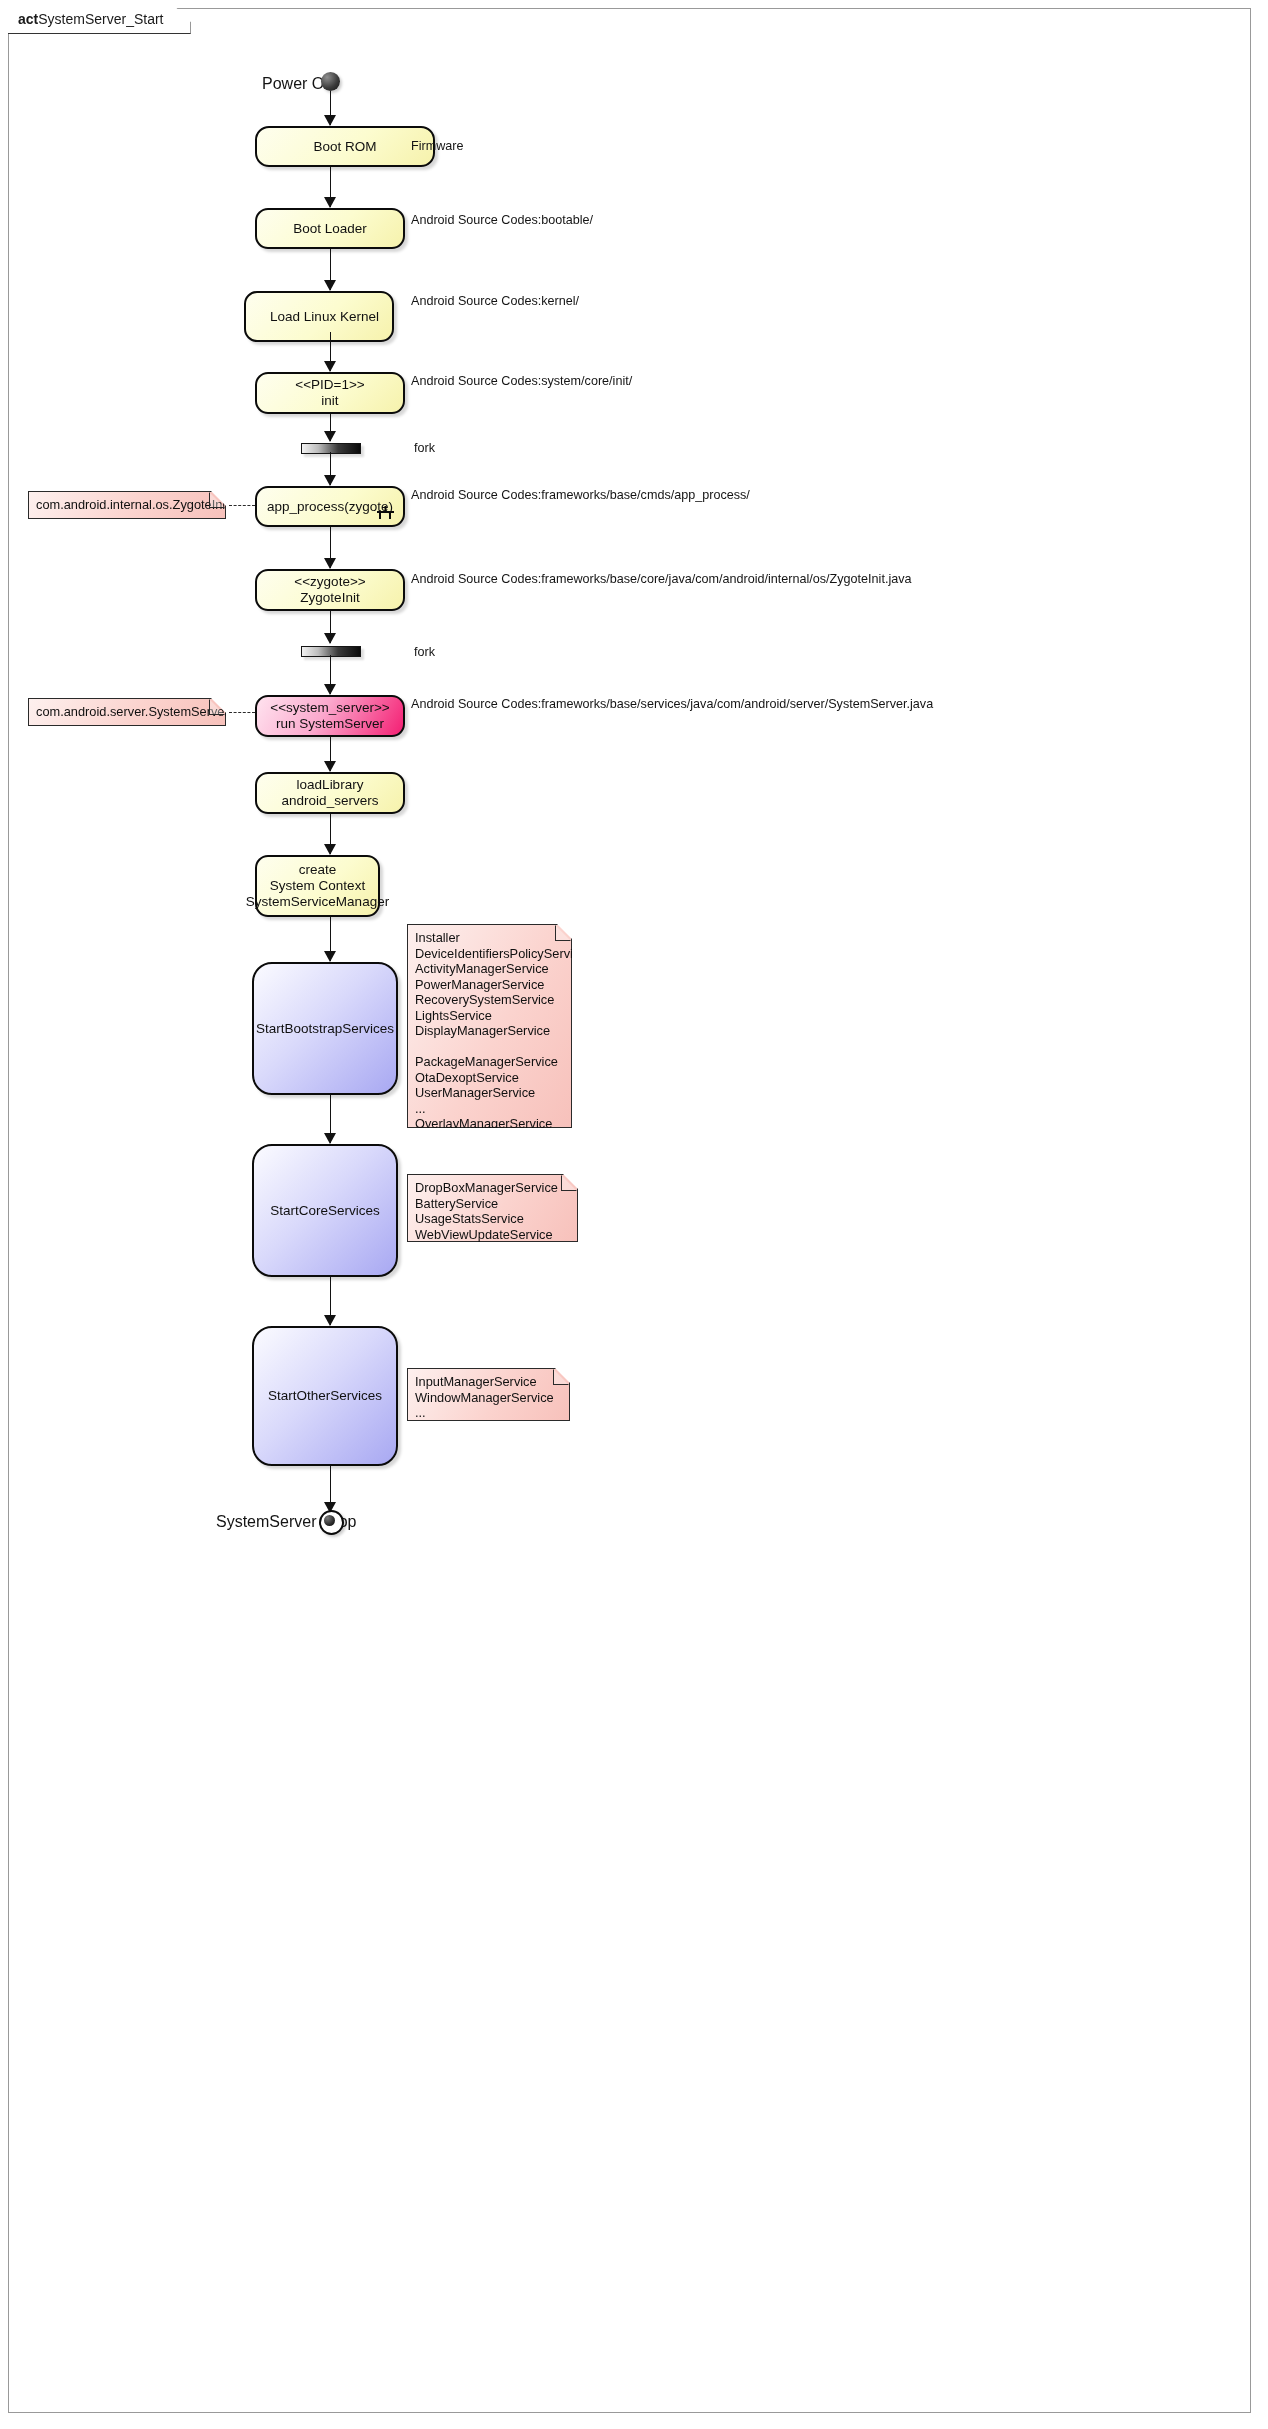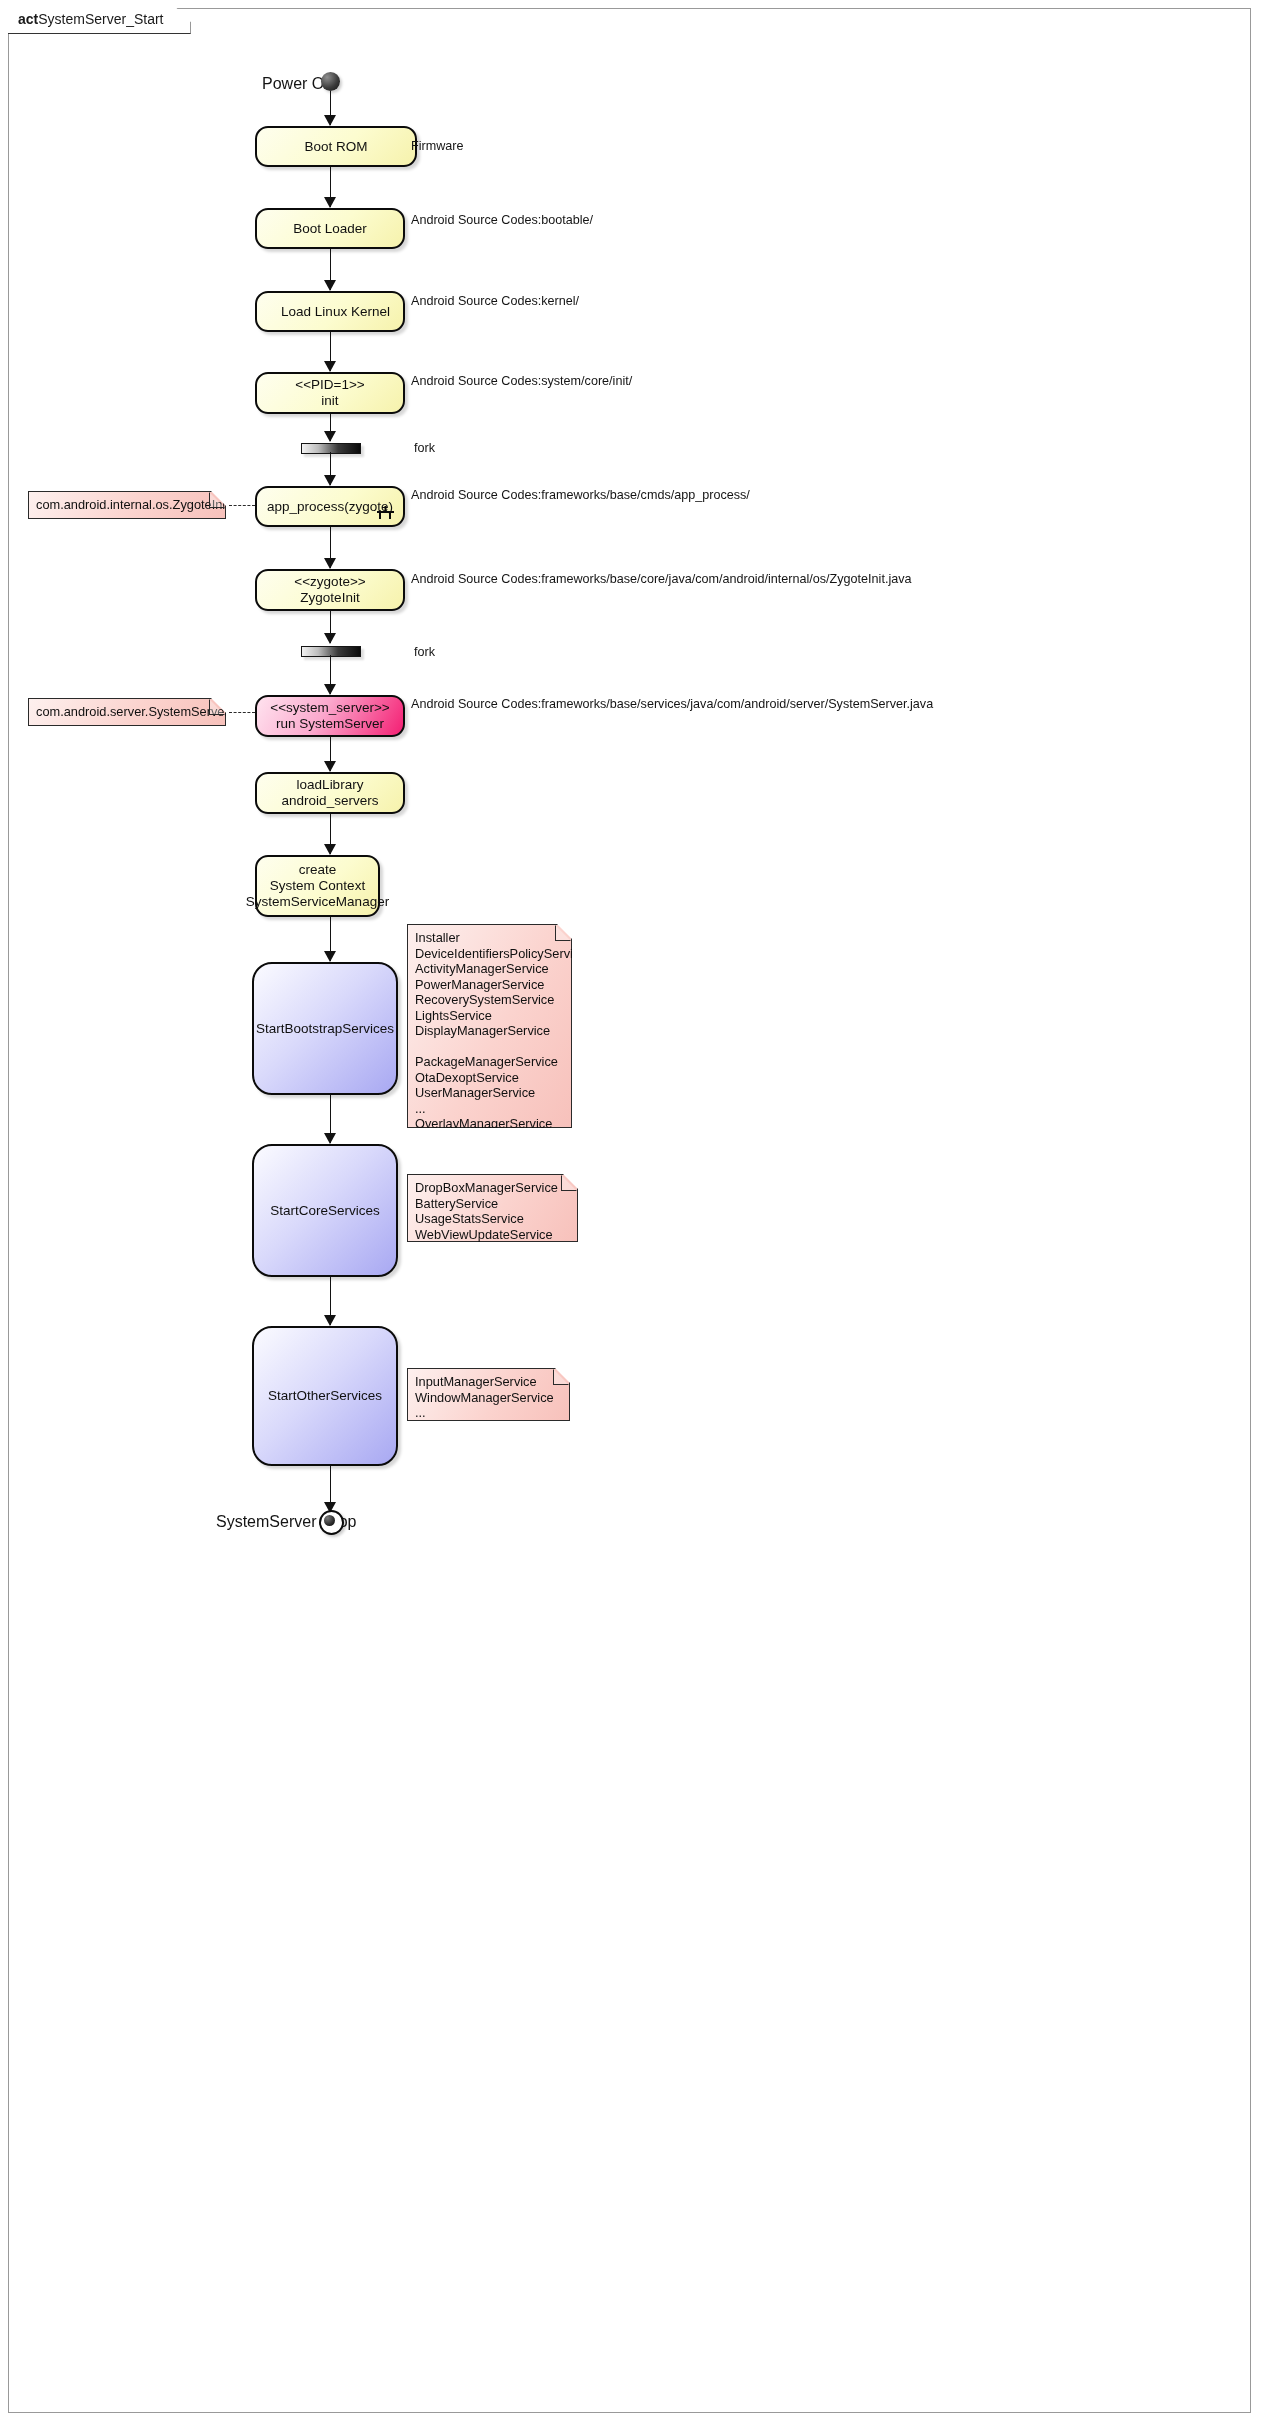--- a/index.html
+++ b/index.html
@@ -108,33 +108,33 @@
 
 <div id="frame"></div>
 <div id="frame-tab">
   <span class="kw">act</span><span>SystemServer_Start</span>
 </div>
 
 <div class="label" style="left:262px;top:75px;">Power On</div>
 <div class="start-dot" style="left:321px;top:72px;"></div>
 <div class="edge" style="left:329.5px;top:91px;height:34px;"></div>
 
-<div class="node" style="left:255px;top:126px;width:162px;height:41px;">
+<div class="node" style="left:255px;top:126px;width:180px;height:41px;border-radius:14px;">
   <span class="ln">Boot ROM</span>
 </div>
 <div class="ann" style="left:411px;top:138px;"><span>Firmware</span></div>
 <div class="edge" style="left:329.5px;top:167px;height:40px;"></div>
 
 <div class="node" style="left:255px;top:208px;width:150px;height:41px;">
   <span class="ln">Boot Loader</span>
 </div>
 <div class="ann" style="left:411px;top:212px;"><span class="ln">Android Source Codes:</span><span class="ln">bootable/</span></div>
 <div class="edge" style="left:329.5px;top:249px;height:41px;"></div>
 
-<div class="node" style="left:255px;top:291px;width:150px;height:41px;padding-left:11px;">
+<div class="node" style="left:244px;top:291px;width:150px;height:51px;padding-left:11px;">
   <span class="ln">Load Linux Kernel</span>
 </div>
 <div class="ann" style="left:411px;top:293px;"><span class="ln">Android Source Codes:</span><span class="ln">kernel/</span></div>
 <div class="edge" style="left:329.5px;top:332px;height:39px;"></div>
 
 <div class="node" style="left:255px;top:372px;width:150px;height:42px;">
   <span class="ln">&lt;&lt;PID=1&gt;&gt;</span>
   <span class="ln">init</span>
 </div>
 <div class="ann" style="left:411px;top:373px;"><span class="ln">Android Source Codes:</span><span class="ln">system/core/init/</span></div>

